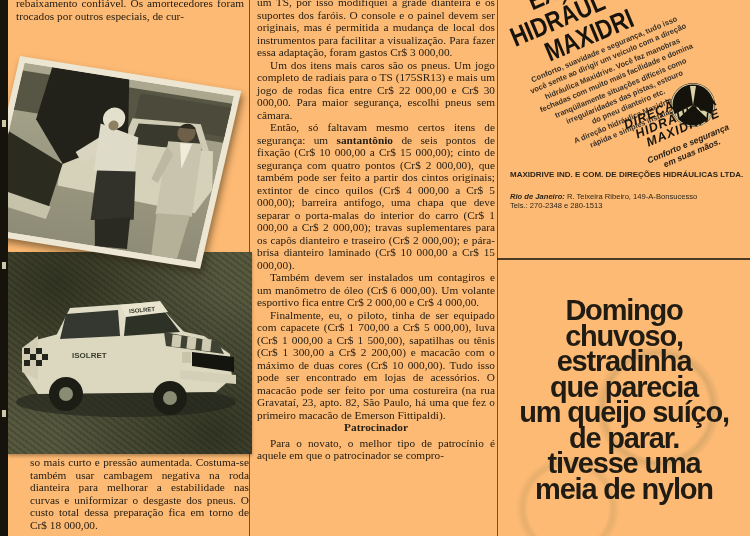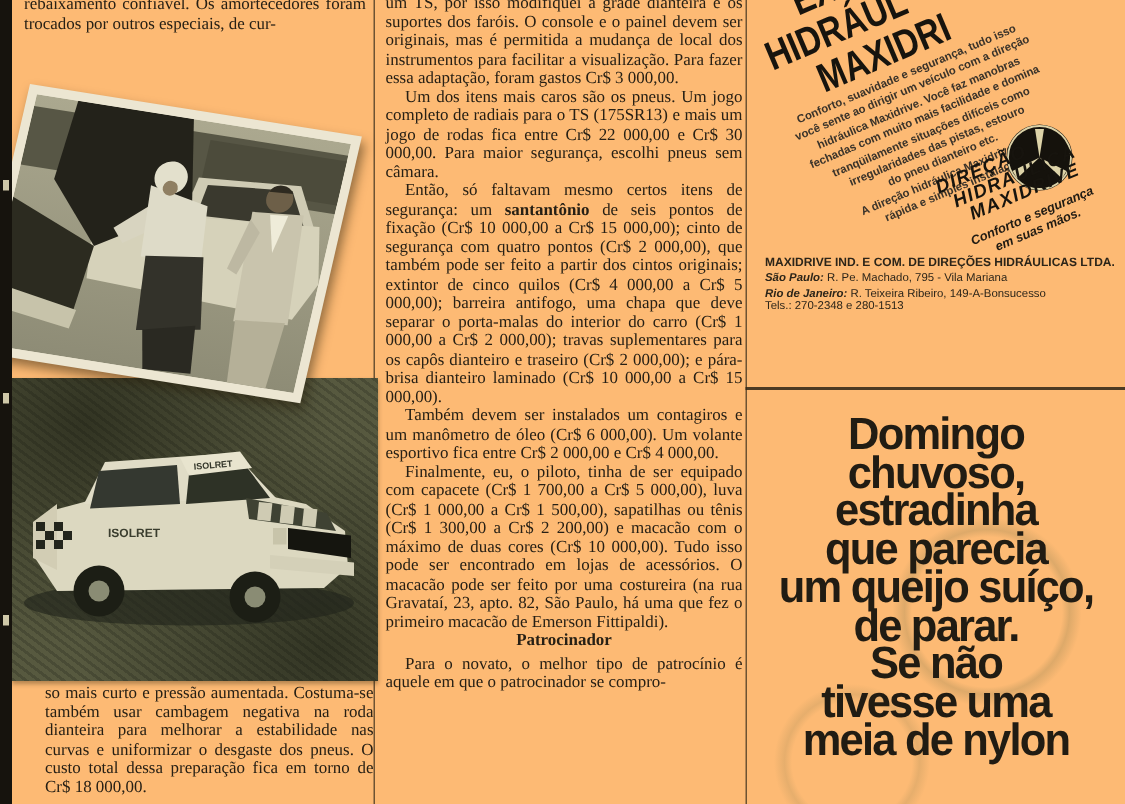--- a/index.html
+++ b/index.html
@@ -58,26 +58,26 @@
               font-family:"Liberation Sans",sans-serif;font-weight:bold;font-style:italic;
               font-size:12.5px;line-height:12.5px;letter-spacing:1px;color:#17140e;white-space:nowrap;z-index:2;}
   .maxi-brand .b2{margin-left:7px;} .maxi-brand .b3{margin-left:14px;}
   .maxi-slogan{position:absolute;left:646px;top:157px;transform:rotate(-23deg);transform-origin:0 0;
                font-family:"Liberation Sans",sans-serif;font-weight:bold;font-style:italic;
                font-size:8.5px;line-height:9.5px;color:#201b13;text-align:center;white-space:nowrap;z-index:2;}
   .maxi-logo{position:absolute;left:670px;top:82px;width:46px;height:46px;z-index:2;}
   .maxi-addr{position:absolute;left:510px;top:171px;width:238px;
              font-family:"Liberation Sans",sans-serif;font-size:7.6px;line-height:8.4px;
              color:#2c2519;z-index:2;}
-  .maxi-addr .co{font-weight:bold;font-size:8px;margin-bottom:2px;}
+  .maxi-addr .co{font-weight:bold;font-size:8px;margin-bottom:14px;}
   .maxi-addr .city{font-weight:bold;font-style:italic;}
 
   
   .domingo{position:absolute;left:498px;top:258px;width:252px;height:278px;overflow:hidden;
-           padding-top:20px;box-sizing:border-box;z-index:1;
+           padding-top:40px;box-sizing:border-box;z-index:1;
            background:
              radial-gradient(circle at 160px 150px, transparent 50px, rgba(140,126,78,.28) 55px, transparent 63px),
              radial-gradient(circle at 70px 250px, transparent 40px, rgba(140,126,78,.2) 45px, transparent 52px);}
   .domingo .dl{font-family:"Liberation Sans",sans-serif;font-weight:bold;font-size:29px;
                line-height:25.5px;letter-spacing:-1.2px;text-align:center;color:#211c13;
                transform:scaleY(1.04);}
 </style>
 </head>
 <body>
 
@@ -212,33 +212,31 @@
     <div class="b1">DIREÇÃO</div>
     <div class="b2">HIDRÁULICA</div>
     <div class="b3">MAXIDRIVE</div>
   </div>
   <div class="maxi-slogan">
     <div>Conforto e segurança</div>
     <div>em suas mãos.</div>
   </div>
   <div class="maxi-addr">
     <div class="co">MAXIDRIVE IND. E COM. DE DIREÇÕES HIDRÁULICAS LTDA.</div>
-    <div><span class="city">São Paulo:</span><span> R. Pe. Machado, 795 - Vila Mariana</span></div>
     <div style="margin-top:2px;"><span class="city">Rio de Janeiro:</span><span> R. Teixeira Ribeiro, 149-A-Bonsucesso</span></div>
     <div>Tels.: 270-2348 e 280-1513</div>
   </div>
 
   <div class="domingo">
     <div class="dl">Domingo</div>
     <div class="dl">chuvoso,</div>
     <div class="dl">estradinha</div>
     <div class="dl">que parecia</div>
     <div class="dl">um queijo suíço,</div>
     <div class="dl">de parar.</div>
-    <div class="dl">Se não</div>
     <div class="dl">tivesse uma</div>
     <div class="dl">meia de nylon</div>
   </div>
 
   <div class="film">
     <div class="notch" style="top:120px;"></div>
     <div class="notch" style="top:262px;"></div>
     <div class="notch" style="top:410px;"></div>
   </div>
 

